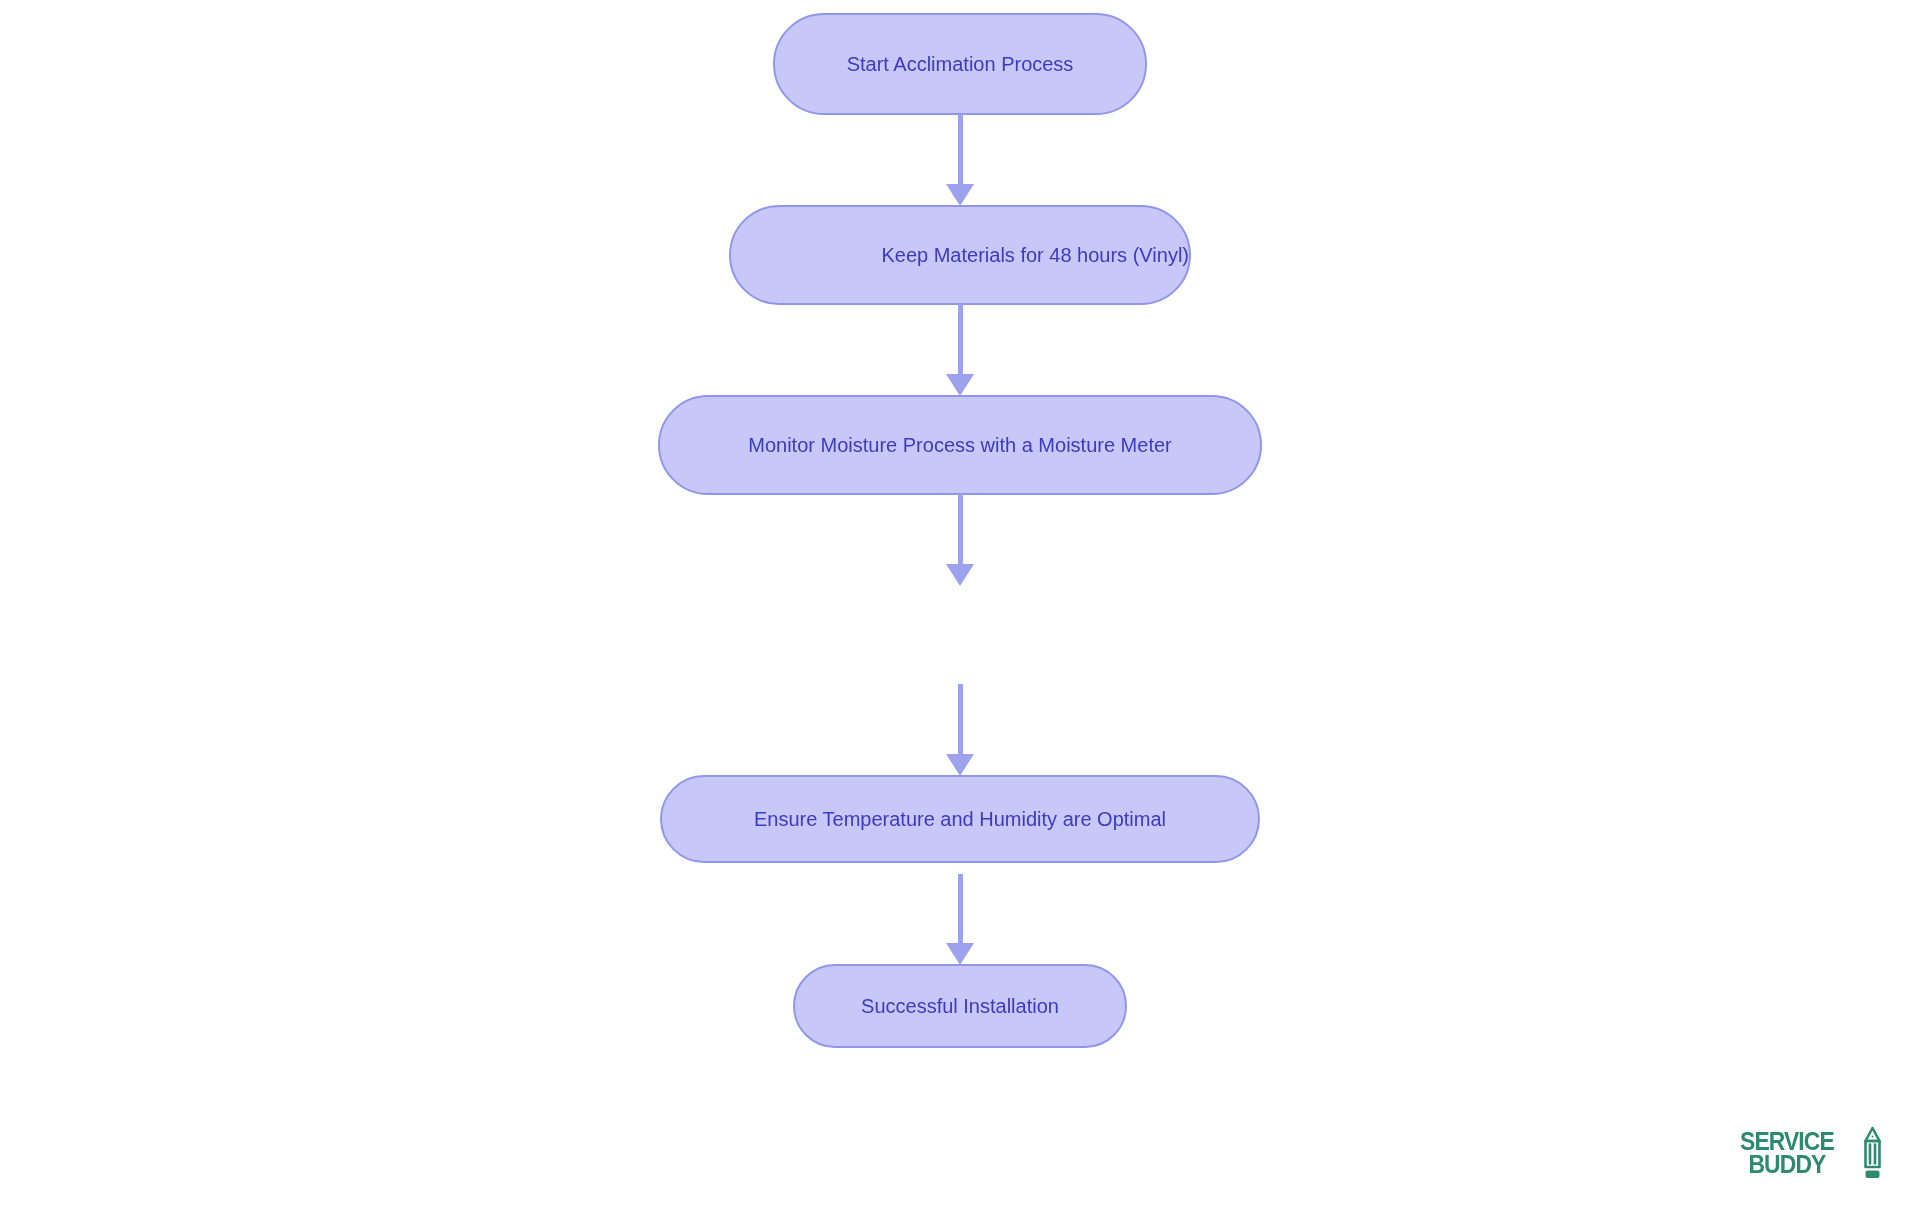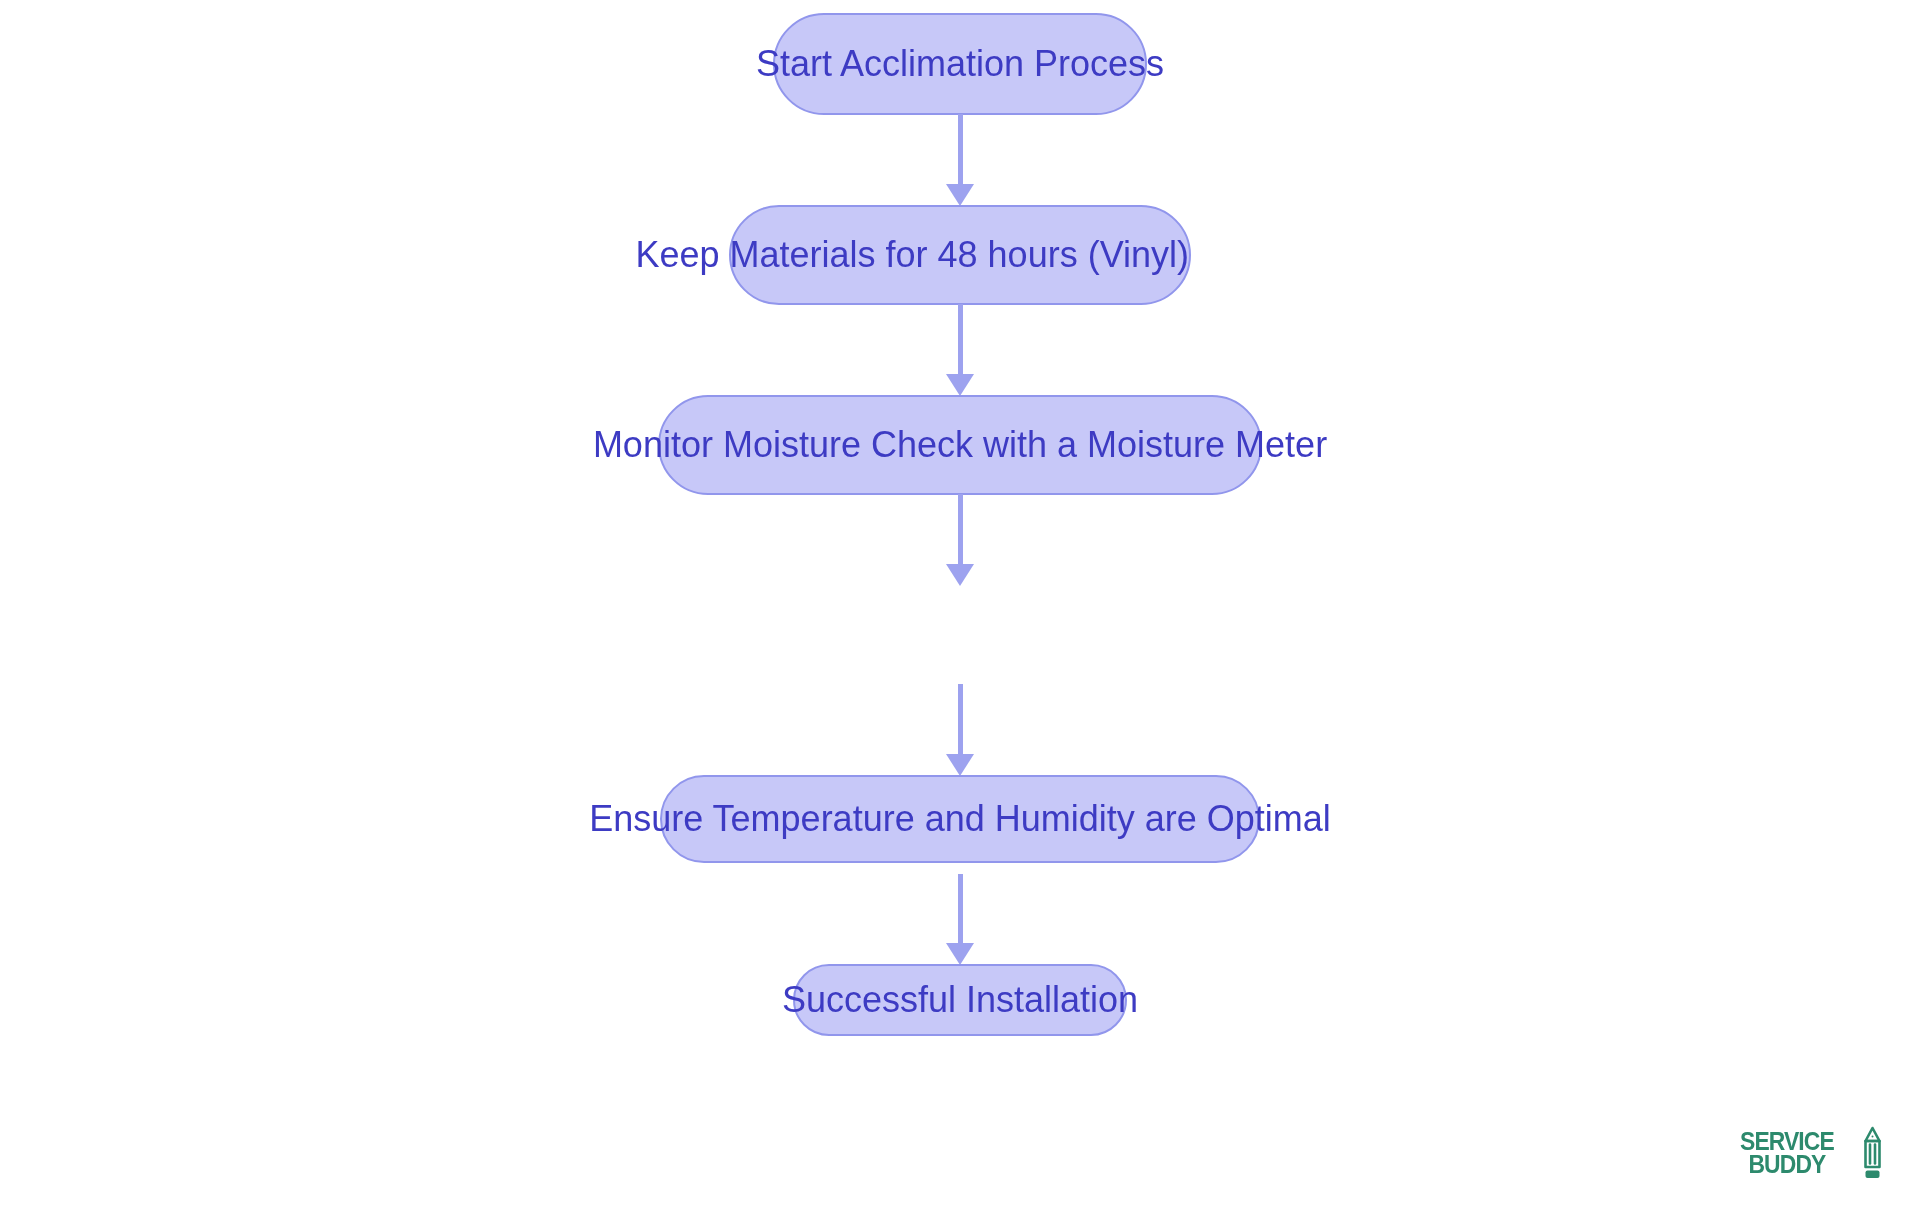--- a/index.html
+++ b/index.html
@@ -25,30 +25,30 @@
   
   .node {
     position: absolute;
     background: var(--node-fill);
     border: 2px solid var(--node-border);
     border-radius: 52px;
     display: flex;
     align-items: center;
     justify-content: center;
     color: var(--node-text);
-    font-size: 36px;
+    font-size: 20px;
     white-space: nowrap;
     text-align: center;
   }
   .n1 { left: 773px; top:  13px; width: 374px; height: 102px; }
   .n2 { left: 729px; top: 205px; width: 462px; height: 100px; justify-content: flex-end; }
   .n3 { left: 658px; top: 395px; width: 604px; height: 100px; }
   .n4 { left: 673px; top: 585px; width: 574px; height: 100px; }
   .n5 { left: 660px; top: 775px; width: 600px; height: 88px; }
-  .n6 { left: 793px; top: 964px; width: 334px; height: 72px; }
+  .n6 { left: 793px; top: 964px; width: 334px; height: 84px; }
 
   
   .arrow {
     position: absolute;
     left: 944px;
     width: 32px;
     display: flex;
     flex-direction: column;
     align-items: center;
   }
@@ -111,21 +111,21 @@
   <div class="node n2">
     <span>Keep Materials for 48 hours (Vinyl)</span>
   </div>
 
   <div class="arrow a2">
     <div class="arrow-line"></div>
     <div class="arrow-head"></div>
   </div>
 
   <div class="node n3">
-    <span>Monitor Moisture Check with a Moisture Meter</span>
+    <span>Monitor Moisture Process with a Moisture Meter</span>
   </div>
 
   <div class="arrow a3">
     <div class="arrow-line"></div>
     <div class="arrow-head"></div>
   </div>
 
 
   <div class="arrow a4">
     <div class="arrow-line"></div>

